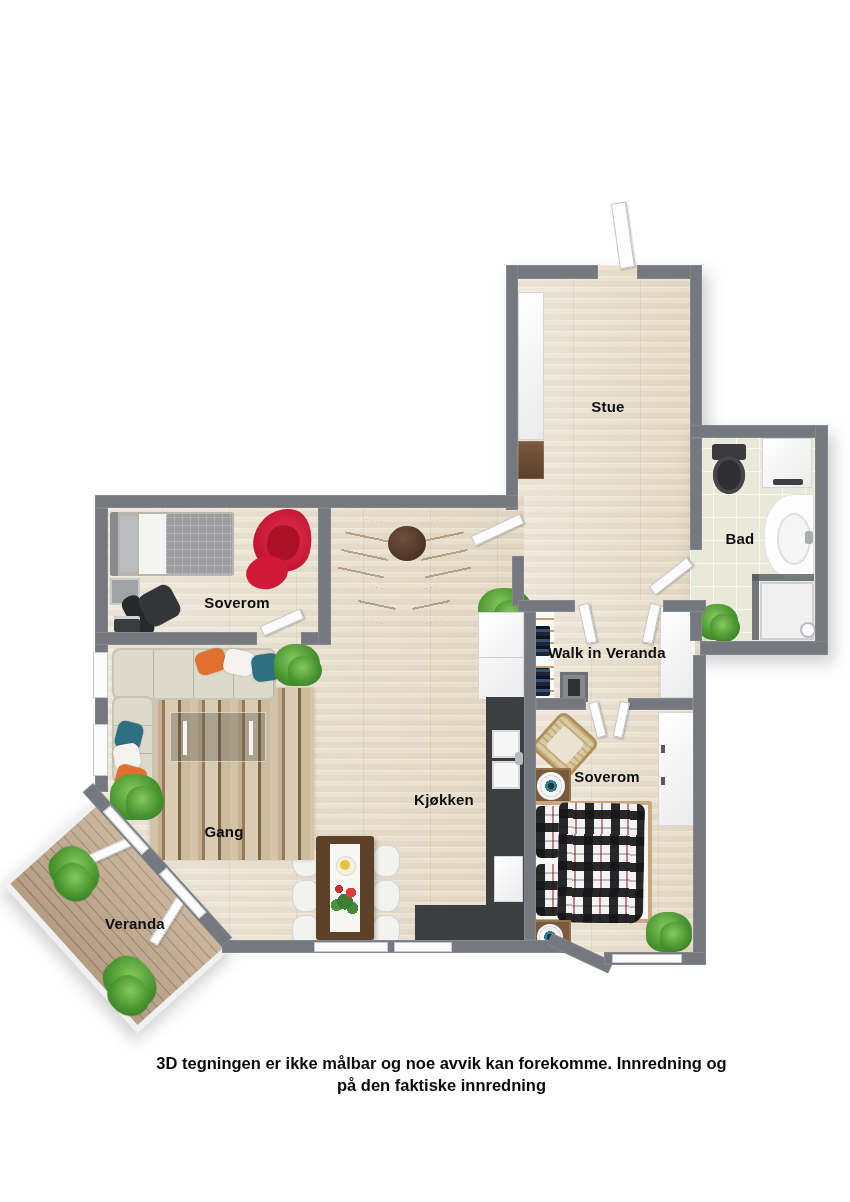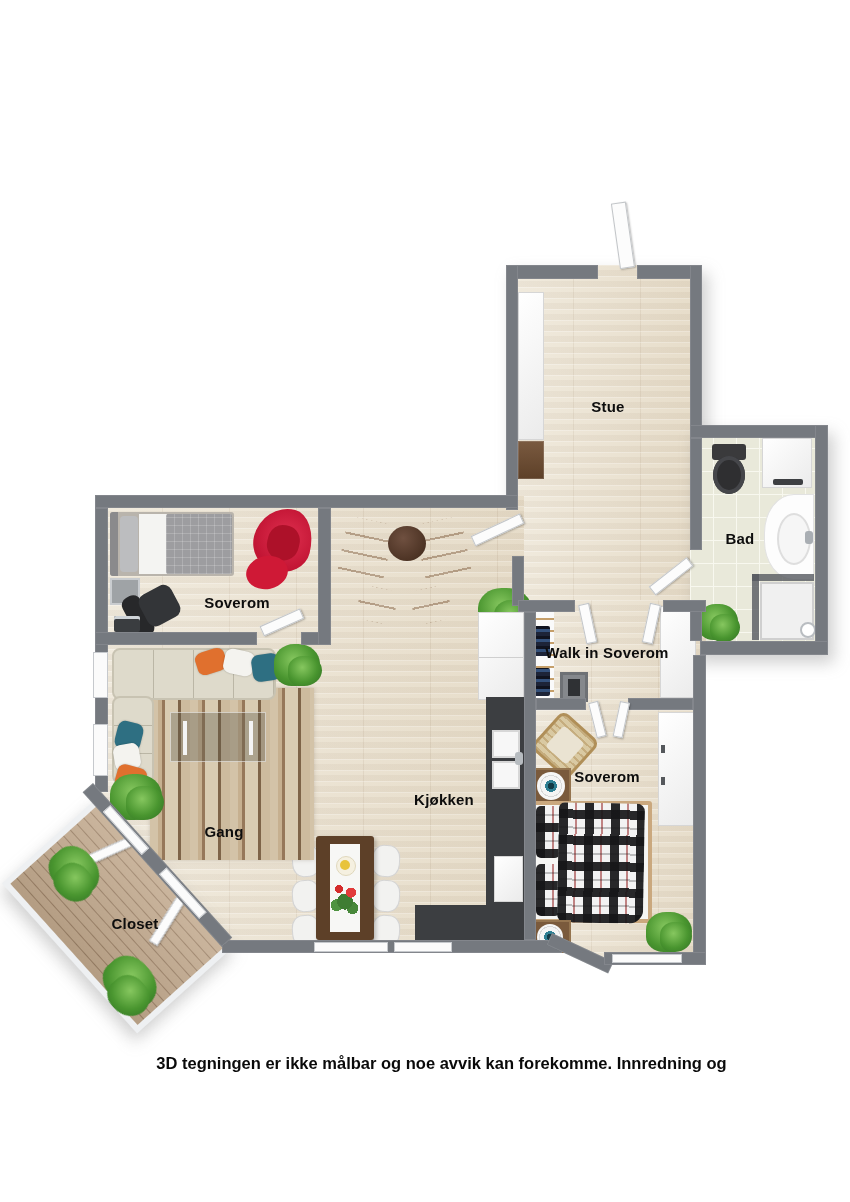--- a/index.html
+++ b/index.html
@@ -262,23 +262,24 @@
   <div class="door" style="left:642px;top:556px;width:48px;height:11px;transform:rotate(-38deg);transform-origin:100% 50%;"></div>
   <div class="door" style="left:258px;top:608px;width:44px;height:11px;transform:rotate(-24deg);transform-origin:100% 50%;"></div>
   <div class="door" style="left:578px;top:604px;width:11px;height:40px;transform:rotate(-12deg);transform-origin:50% 0;"></div>
   <div class="door" style="left:650px;top:604px;width:11px;height:40px;transform:rotate(12deg);transform-origin:50% 0;"></div>
   <div class="door" style="left:588px;top:702px;width:10px;height:36px;transform:rotate(-14deg);transform-origin:50% 0;"></div>
   <div class="door" style="left:620px;top:702px;width:10px;height:36px;transform:rotate(12deg);transform-origin:50% 0;"></div>
 
   <div class="lbl" style="left:608px;top:406px;">Stue</div>
   <div class="lbl" style="left:740px;top:538px;">Bad</div>
   <div class="lbl" style="left:237px;top:602px;">Soverom</div>
-  <div class="lbl" style="left:607px;top:652px;">Walk in Soverom</div>
+  <div class="lbl" style="left:607px;top:652px;">Walk in Veranda</div>
   <div class="lbl" style="left:607px;top:776px;">Soverom</div>
   <div class="lbl" style="left:444px;top:799px;">Kjøkken</div>
   <div class="lbl" style="left:224px;top:831px;">Gang</div>
-  <div class="lbl" style="left:135px;top:923px;">Closet</div>
+  <div class="lbl" style="left:135px;top:923px;">Veranda</div>
 
   <div class="disclaimer" style="top:1052px;margin-left:33px;">
     <div>3D tegningen er ikke målbar og noe avvik kan forekomme. Innredning og</div>
+    <div>på den faktiske innredning</div>
   </div>
 
 </div>
 
 </body></html>

